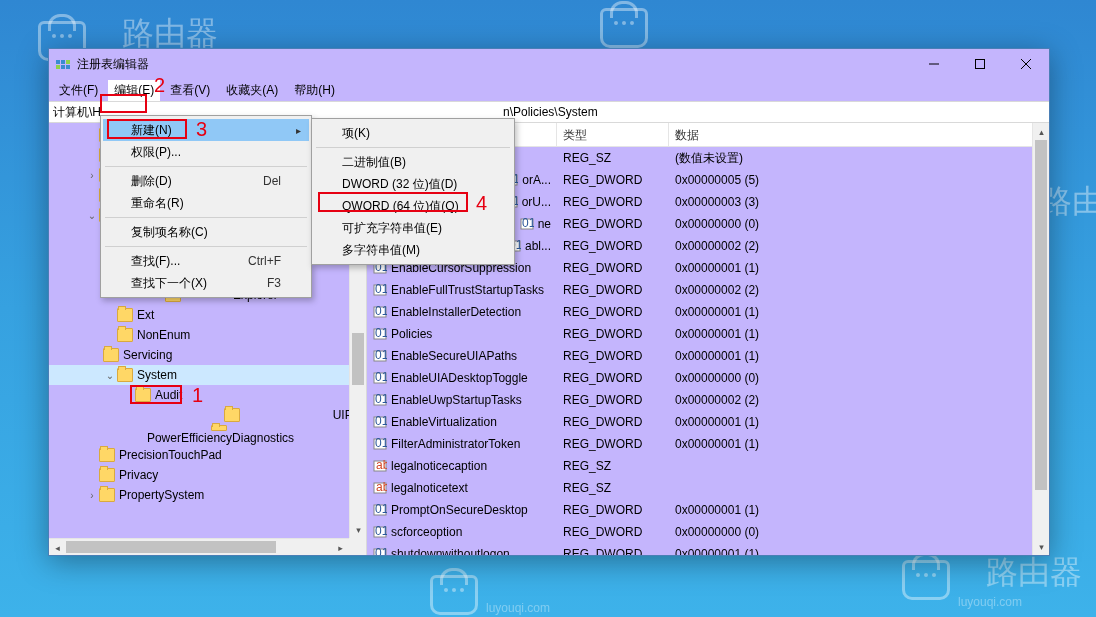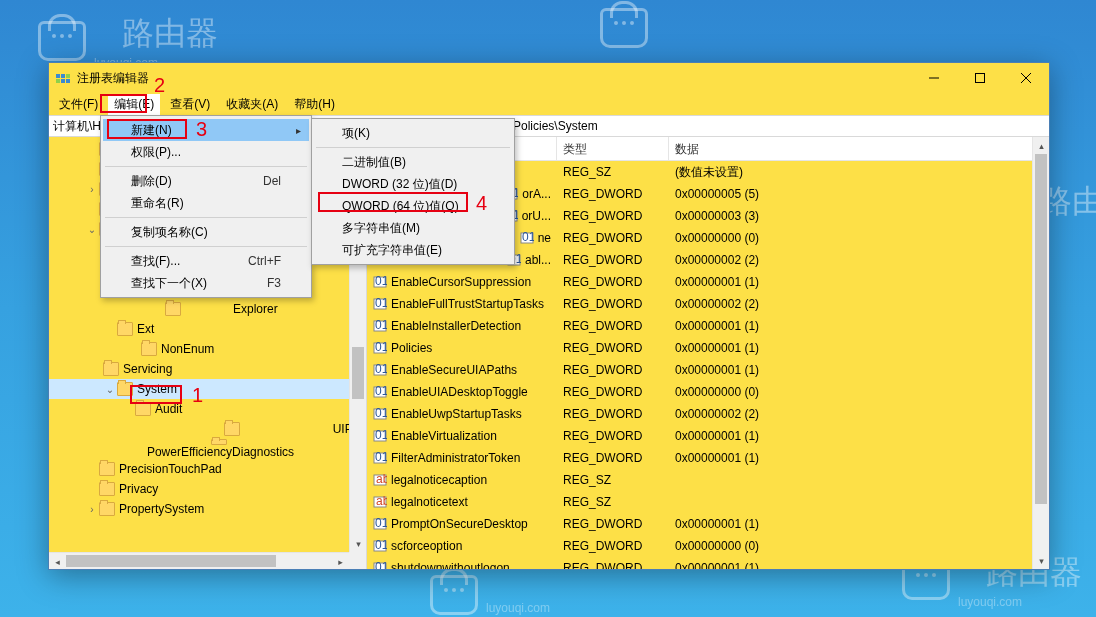--- a/index.html
+++ b/index.html
@@ -7,21 +7,21 @@
 
   
   .wm { position: absolute; color: rgba(255,255,255,0.4); pointer-events: none; display: flex; align-items: center; gap: 8px; }
   .wm .wm-icon { width: 48px; height: 40px; border: 3px solid rgba(255,255,255,0.4); border-radius: 6px 6px 10px 10px; position: relative; }
   .wm .wm-icon::before { content:""; position:absolute; top:-10px; left:50%; transform:translateX(-50%); width:22px; height:14px; border:3px solid rgba(255,255,255,0.4); border-bottom:none; border-radius:12px 12px 0 0; }
   .wm .wm-icon::after { content:""; position:absolute; top:10px; left:50%; transform:translateX(-50%); width:4px; height:4px; background:rgba(255,255,255,0.4); border-radius:50%; box-shadow:-8px 0 rgba(255,255,255,0.4), 8px 0 rgba(255,255,255,0.4);}
   .wm .wm-text-big { font-size: 32px; color: rgba(255,255,255,0.4); font-weight: 400; margin-left: 28px; }
   .wm .wm-text-small { font-size: 12px; color: rgba(255,255,255,0.35); }
 
   
-  .window { position: absolute; left: 48px; top: 62px; width: 1002px; height: 508px; background: #fde047; border: 1px solid #4a7fb6; box-shadow: 0 6px 28px rgba(0,0,0,0.35); display: flex; flex-direction: column; }
+  .window { position: absolute; left: 48px; top: 48px; width: 1002px; height: 508px; background: #c4b5fd; border: 1px solid #4a7fb6; box-shadow: 0 6px 28px rgba(0,0,0,0.35); display: flex; flex-direction: column; }
   .titlebar { height: 30px; display: flex; align-items: center; padding-left: 6px; }
   .titlebar .app-icon { width: 16px; height: 16px; margin-right: 6px; display:inline-flex; }
   .titlebar .title { color:#000; }
   .titlebar .controls { margin-left:auto; display:flex; }
   .titlebar .ctrl { width: 46px; height: 30px; display:flex; align-items:center; justify-content:center; }
 
   .menubar { height: 22px; display:flex; align-items:center; padding-left:4px; border-bottom:0; gap: 4px; }
   .menubar .menu-item { padding:2px 6px; cursor:default; }
   .menubar .menu-item.selected { background:#fff; }
 
@@ -204,21 +204,21 @@
           <div class="tree-row" style="padding-left: 54px; gap: 48px;">
             <span class="tree-chevron"></span>
             <span class="tree-folder"></span>
             <span class="tree-label">Explorer</span>
           </div>
           <div class="tree-row" style="padding-left: 54px;">
             <span class="tree-chevron"></span>
             <span class="tree-folder"></span>
             <span class="tree-label">Ext</span>
           </div>
-          <div class="tree-row" style="padding-left: 78px;">
+          <div class="tree-row" style="padding-left: 54px;">
             <span class="tree-chevron"></span>
             <span class="tree-folder"></span>
             <span class="tree-label">NonEnum</span>
           </div>
           <div class="tree-row" style="padding-left: 40px;">
             <span class="tree-chevron"></span>
             <span class="tree-folder"></span>
             <span class="tree-label">Servicing</span>
           </div>
           <div class="tree-row selected" style="padding-left: 54px;">
@@ -547,22 +547,22 @@
     <div class="menu-row">查找(F)...<span class="shortcut">Ctrl+F</span></div>
     <div class="menu-row">查找下一个(X)<span class="shortcut">F3</span></div>
   </div>
 
 <div class="dropdown" id="new-submenu" style="left:311px; top:118px; width:204px;">
     <div class="menu-row">项(K)</div>
     <div class="sep"></div>
     <div class="menu-row">二进制值(B)</div>
     <div class="menu-row">DWORD (32 位)值(D)</div>
     <div class="menu-row">QWORD (64 位)值(Q)</div>
+    <div class="menu-row">可扩充字符串值(E)</div>
     <div class="menu-row">多字符串值(M)</div>
-    <div class="menu-row">可扩充字符串值(E)</div>
   </div>
 
 <div class="ann" style="left:100px; top:94px; width:47px; height:19px;"></div>
 <div class="ann-num" style="left:154px; top:74px;">2</div>
 
 <div class="ann" style="left:107px; top:119px; width:80px; height:20px;"></div>
 <div class="ann-num" style="left:196px; top:118px;">3</div>
 
 <div class="ann" style="left:318px; top:192px; width:150px; height:20px;"></div>
 <div class="ann-num" style="left:476px; top:192px;">4</div>

